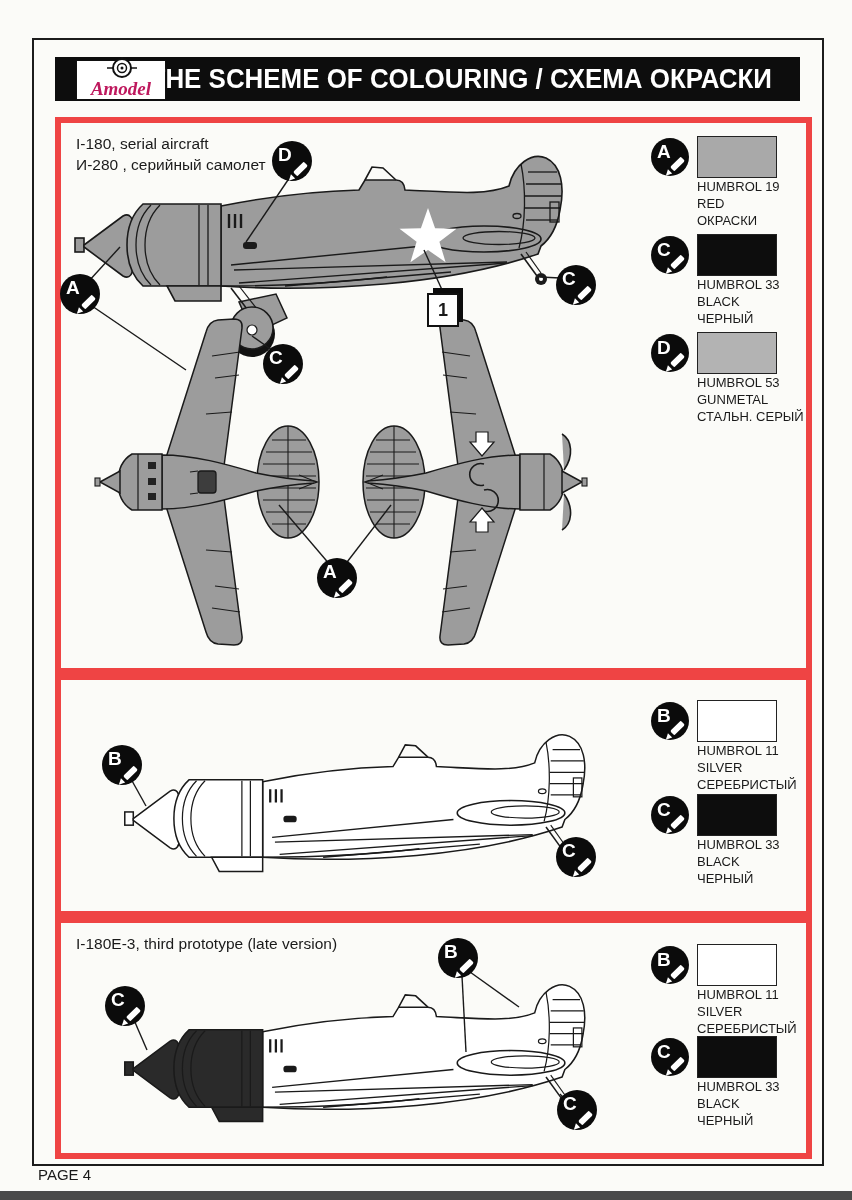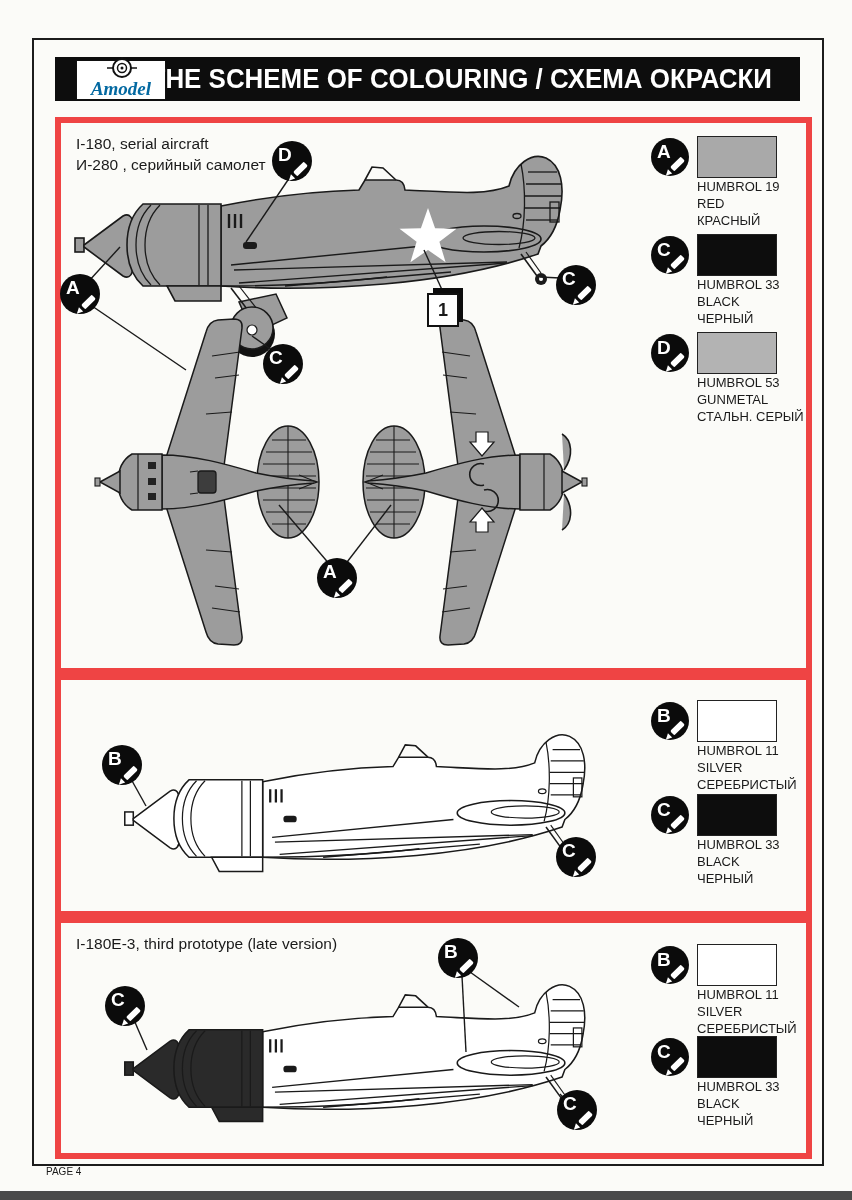--- a/index.html
+++ b/index.html
@@ -23,21 +23,21 @@
     transform:scaleX(.96);white-space:nowrap;padding-left:70px;
   }
   .logo-box{
     position:absolute;left:21px;top:3px;width:88px;height:38px;
     background:#fff;border:1px solid #111;
   }
   .logo-roundel{position:absolute;left:30px;top:-4px;}
   .logo-text{
     position:absolute;left:4px;bottom:0px;width:80px;text-align:center;
     font-family:"Liberation Serif", serif;font-style:italic;font-weight:bold;
-    font-size:19px;color:#0369a1;line-height:20px;
+    font-size:19px;color:#be185d;line-height:20px;
   }
   
   .panel{position:absolute;left:55px;width:745px;border:6px solid #ef4444;background:transparent;}
   #panel1{top:117px;height:545px;}
   #panel2{top:674px;height:231px;}
   #panel3{top:917px;height:230px;}
   .panel-title{position:absolute;left:15px;top:10px;font-size:15.5px;line-height:21px;}
   
   .legend-entry{position:absolute;left:590px;width:150px;}
   .legend-entry .pmarker{position:absolute;left:0px;top:2px;width:38px;height:38px;}
@@ -69,21 +69,21 @@
     font-weight:bold;font-size:18px;
   }
   
   svg.plane{position:absolute;}
   svg.gray{--pf:#9c9c9c;--cf:#9c9c9c;}
   svg.white{--pf:#ffffff;--cf:#ffffff;}
   svg.darkcowl{--pf:#ffffff;--cf:#2a2a2a;}
   
   #leaders{position:absolute;left:0;top:0;pointer-events:none;}
   
-  .page-number{position:absolute;left:38px;top:1166px;font-size:10px;margin-left:8px;}
+  .page-number{position:absolute;left:38px;top:1166px;font-size:15px;}
   .scan-strip{position:absolute;left:0;top:1191px;width:852px;height:9px;background:#4a4a4a;}
 </style>
 </head>
 <body>
 
 <svg width="0" height="0" style="position:absolute">
   <defs>
     <symbol id="plane-side" viewBox="0 0 540 240">
       <path style="fill:var(--pf);stroke:#1a1a1a;stroke-width:1.6" d="M150,80 C200,70 250,65 288,64 L294,54 L325,54 Q333,54 334,64 C380,66 414,70 438,60 C443,38 461,26 475,32 C490,39 494,60 489,84 C486,101 479,113 470,120 L467,128 C420,144 368,153 313,158 C255,163 195,163 150,160 Z"></path>
       <ellipse cx="413" cy="113" rx="57" ry="13" style="fill:var(--pf);stroke:#1a1a1a;stroke-width:1.6"></ellipse>
@@ -227,21 +227,21 @@
 
   <div class="legend-entry" style="top:13px">
     <div class="pmarker">
       <span class="pm-letter">A</span>
       <span class="pm-brush"></span>
     </div>
     <div class="swatch" style="background: rgb(169, 169, 169);"></div>
     <div class="legend-text">
       <div>HUMBROL 19</div>
       <div>RED</div>
-      <div>КРАСНЫЙ</div>
+      <div>ОКРАСКИ</div>
     </div>
   </div>
   <div class="legend-entry" style="top:111px">
     <div class="pmarker">
       <span class="pm-letter">C</span>
       <span class="pm-brush"></span>
     </div>
     <div class="swatch" style="background: rgb(13, 13, 13);"></div>
     <div class="legend-text">
       <div>HUMBROL 33</div>

